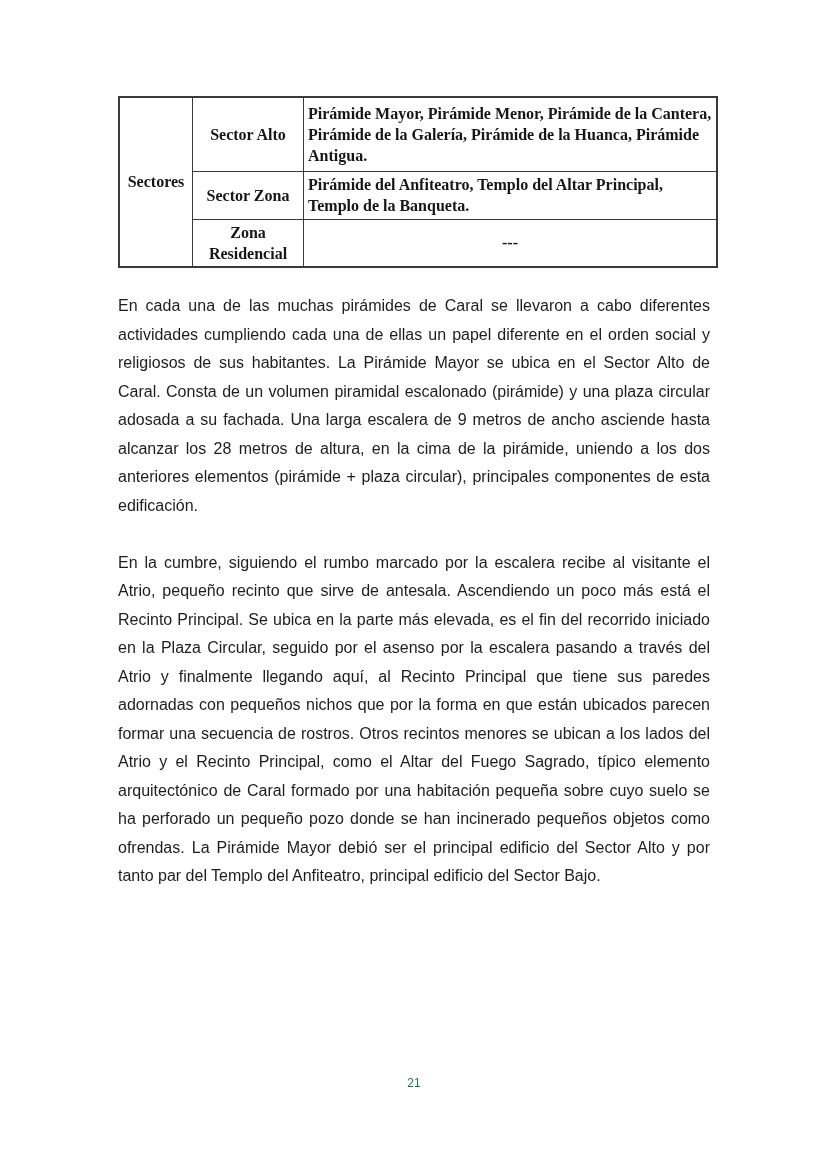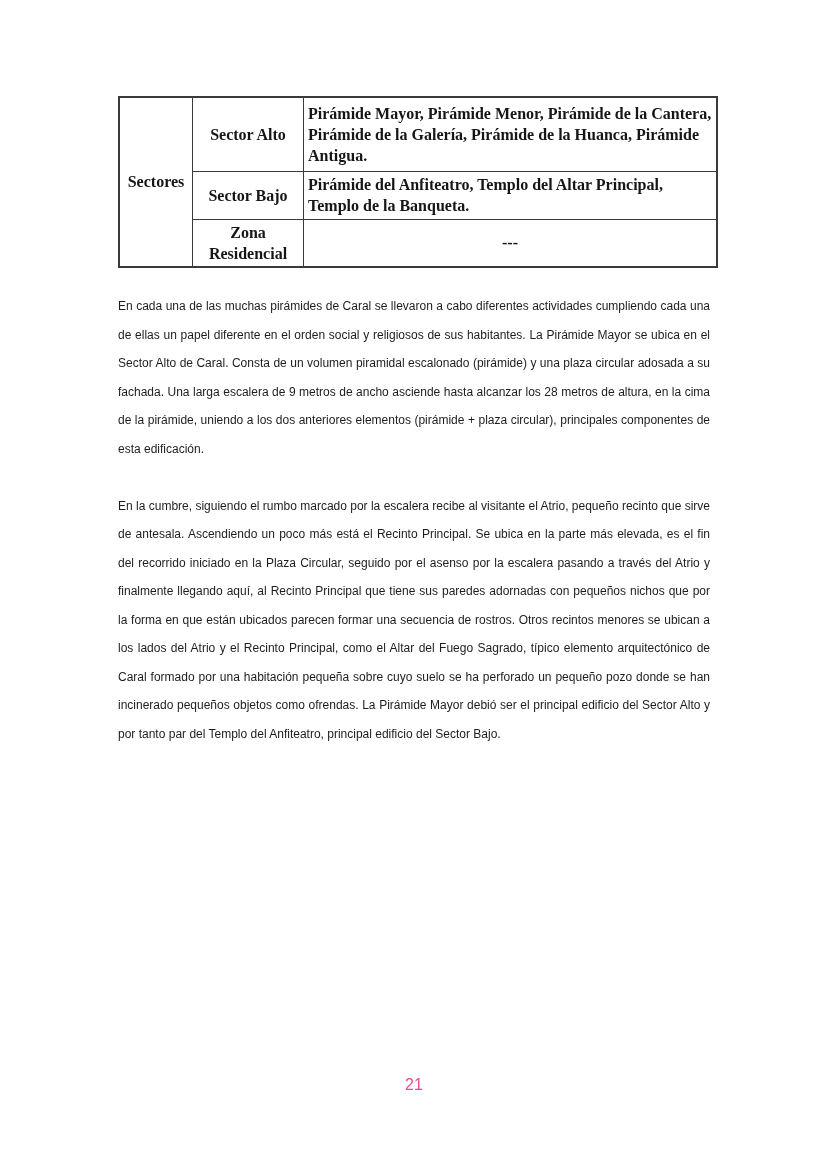--- a/index.html
+++ b/index.html
@@ -61,53 +61,53 @@
   }
   tr.r1 { height: 74px; }
   tr.r2 { height: 48px; }
   tr.r3 { height: 47px; }
 
   .content {
     position: absolute;
     left: 118px;
     top: 292px;
     width: 592px;
-    font-size: 12px;
+    font-size: 16px;
     line-height: 28.5px;
     text-align: justify;
   }
   .content p {
     margin: 0 0 28.5px 0;
     padding: 0;
   }
   .page-num {
     position: absolute;
     left: 0;
     top: 1076px;
     width: 100%;
     text-align: center;
-    font-size: 16px;
-    color: #ec4899;
+    font-size: 12px;
+    color: #15803d;
   }
 </style>
 </head>
 <body>
 
 <div class="page">
 
   <div class="table-wrap">
     <table class="sectors">
       <tbody>
         <tr class="r1">
           <td class="c-label" rowspan="3">Sectores</td>
           <td class="c-sector">Sector Alto</td>
           <td class="c-desc">Pirámide Mayor, Pirámide Menor, Pirámide de la Cantera, Pirámide de la Galería, Pirámide de la Huanca, Pirámide Antigua.</td>
         </tr>
         <tr class="r2">
-          <td class="c-sector">Sector Bajo</td>
+          <td class="c-sector">Sector Zona</td>
           <td class="c-desc">Pirámide del Anfiteatro, Templo del Altar Principal, Templo de la Banqueta.</td>
         </tr>
         <tr class="r3">
           <td class="c-sector">Zona Residencial</td>
           <td class="c-desc dashes">---</td>
         </tr>
       </tbody>
     </table>
   </div>
 

